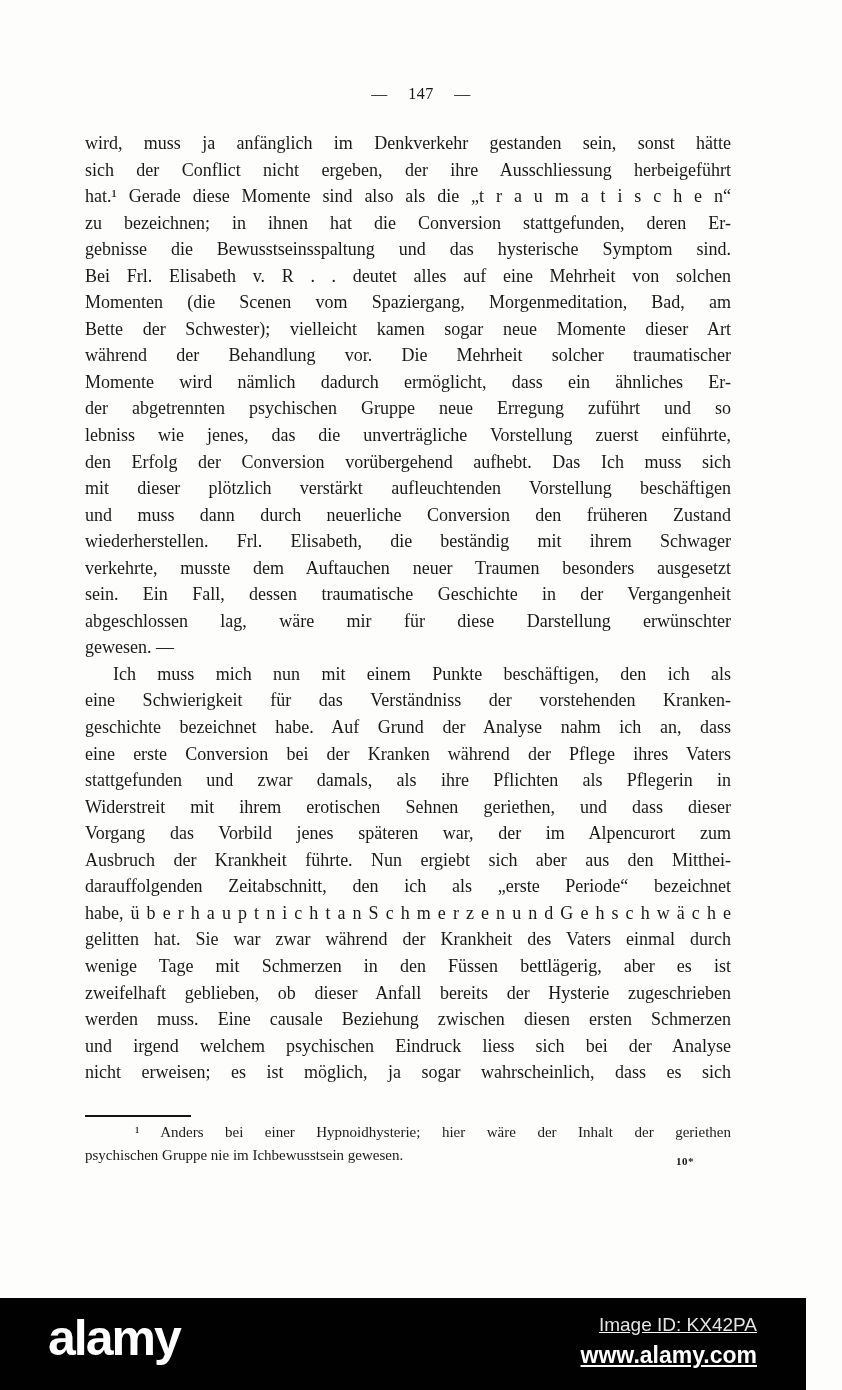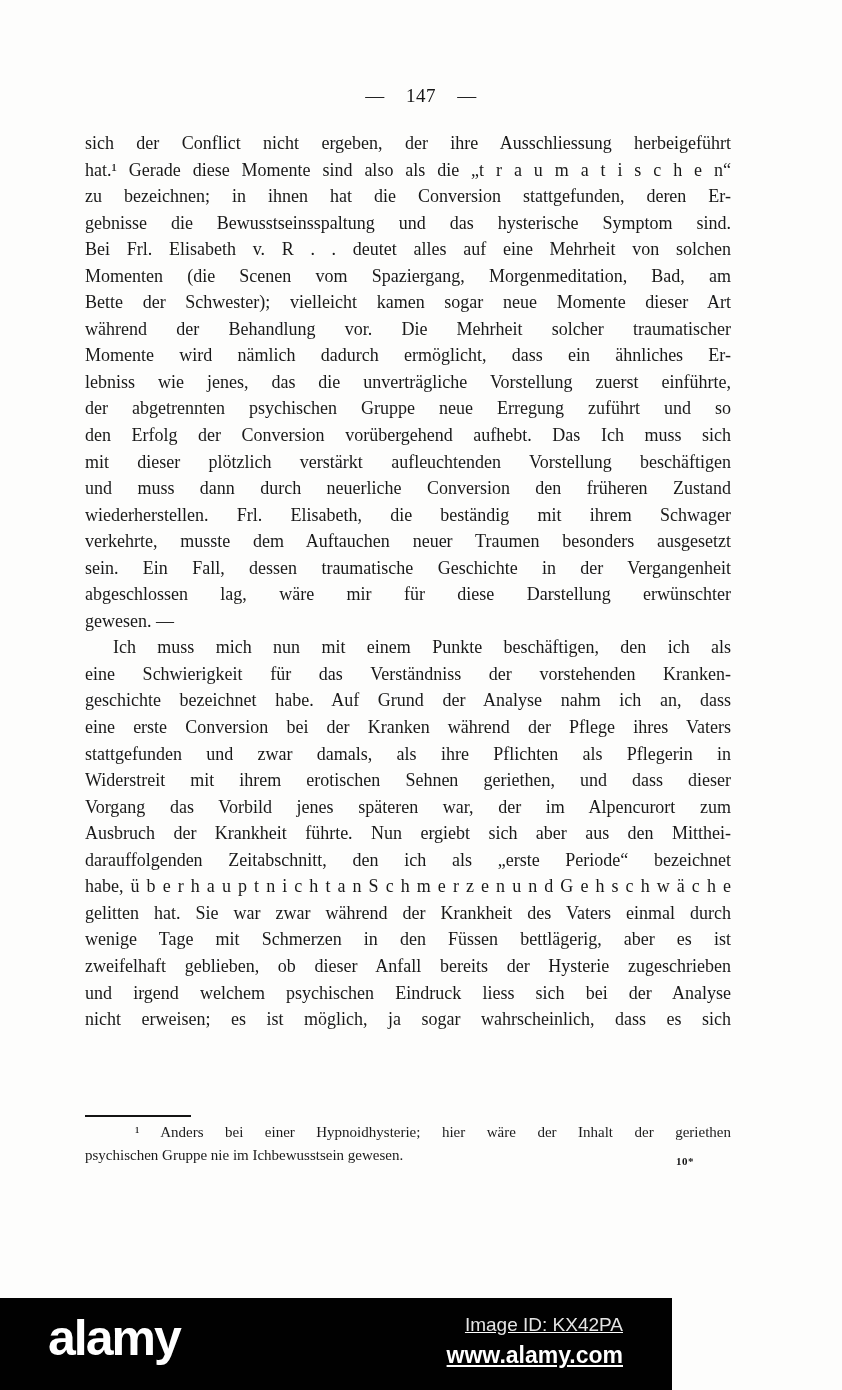--- a/index.html
+++ b/index.html
@@ -4,21 +4,21 @@
 <style>
   html,body{margin:0;padding:0;}
   body{
     width:842px;height:1390px;position:relative;overflow:hidden;
     background:#fdfdfc;
     font-family:"Liberation Serif", serif;
   }
   .page{position:absolute;inset:0;background:#fdfdfc;}
   .pagenum{
     position:absolute;top:85px;left:0;width:842px;text-align:center;
-    font-size:19px;color:#151515;word-spacing:16px;letter-spacing:.5px;
+    font-size:16px;color:#151515;word-spacing:16px;letter-spacing:.5px;
   }
   .body-text{
     position:absolute;left:85px;top:130px;width:646px;
     font-size:18px;color:#191919;
   }
   .line{height:26.55px;line-height:26.55px;}
   .just{text-align:justify;text-align-last:justify;}
   .indent{text-indent:28px;}
   .footnote-rule{
     position:absolute;left:85px;top:1115px;width:106px;height:0;
@@ -28,21 +28,21 @@
     position:absolute;left:85px;top:1121px;width:646px;
     font-size:15px;color:#1b1b1b;
   }
   .footnote .line{height:22.5px;line-height:22.5px;}
   .footnote .indent{text-indent:50px;}
   .signature{
     position:absolute;left:676px;top:1155px;
     font-size:11px;font-weight:bold;color:#151515;letter-spacing:.5px;
   }
   .watermark-bar{
-    position:absolute;left:0;top:1298px;width:672px;height:92px;
+    position:absolute;left:0;top:1298px;width:806px;height:92px;
     background:#010101;
   }
   .alamy-logo{
     position:absolute;left:48px;top:15px;
     color:#ffffff;font-family:"Liberation Sans", sans-serif;
     font-weight:bold;font-size:50px;line-height:1;letter-spacing:-2px;
   }
   .wm-right{
     position:absolute;right:49px;top:16px;text-align:right;
     font-family:"Liberation Sans", sans-serif;color:#ffffff;text-decoration:underline;
@@ -51,31 +51,32 @@
   .wm-url{font-size:23px;font-weight:bold;margin-top:6px;color:#ffffff;text-align:right;}
 </style>
 </head>
 <body>
 
 <div class="page">
 
   <div class="pagenum">— 147 —</div>
 
   <div class="body-text">
+      <div class="line just">wird, muss ja anfänglich im Denkverkehr gestanden sein, sonst hätte</div>
       <div class="line just">sich der Conflict nicht ergeben, der ihre Ausschliessung herbeigeführt</div>
       <div class="line just">hat.¹ Gerade diese Momente sind also als die „t r a u m a t i s c h e n“</div>
       <div class="line just">zu bezeichnen; in ihnen hat die Conversion stattgefunden, deren Er-</div>
       <div class="line just">gebnisse die Bewusstseinsspaltung und das hysterische Symptom sind.</div>
       <div class="line just">Bei Frl. Elisabeth v. R . . deutet alles auf eine Mehrheit von solchen</div>
       <div class="line just">Momenten (die Scenen vom Spaziergang, Morgenmeditation, Bad, am</div>
       <div class="line just">Bette der Schwester); vielleicht kamen sogar neue Momente dieser Art</div>
       <div class="line just">während der Behandlung vor. Die Mehrheit solcher traumatischer</div>
       <div class="line just">Momente wird nämlich dadurch ermöglicht, dass ein ähnliches Er-</div>
+      <div class="line just">der abgetrennten psychischen Gruppe neue Erregung zuführt und so</div>
       <div class="line just">lebniss wie jenes, das die unverträgliche Vorstellung zuerst einführte,</div>
-      <div class="line just">der abgetrennten psychischen Gruppe neue Erregung zuführt und so</div>
       <div class="line just">den Erfolg der Conversion vorübergehend aufhebt. Das Ich muss sich</div>
       <div class="line just">mit dieser plötzlich verstärkt aufleuchtenden Vorstellung beschäftigen</div>
       <div class="line just">und muss dann durch neuerliche Conversion den früheren Zustand</div>
       <div class="line just">wiederherstellen. Frl. Elisabeth, die beständig mit ihrem Schwager</div>
       <div class="line just">verkehrte, musste dem Auftauchen neuer Traumen besonders ausgesetzt</div>
       <div class="line just">sein. Ein Fall, dessen traumatische Geschichte in der Vergangenheit</div>
       <div class="line just">abgeschlossen lag, wäre mir für diese Darstellung erwünschter</div>
       <div class="line">gewesen. —</div>
       <div class="line just indent">Ich muss mich nun mit einem Punkte beschäftigen, den ich als</div>
       <div class="line just">eine Schwierigkeit für das Verständniss der vorstehenden Kranken-</div>
@@ -83,20 +84,21 @@
       <div class="line just">eine erste Conversion bei der Kranken während der Pflege ihres Vaters</div>
       <div class="line just">stattgefunden und zwar damals, als ihre Pflichten als Pflegerin in</div>
       <div class="line just">Widerstreit mit ihrem erotischen Sehnen geriethen, und dass dieser</div>
       <div class="line just">Vorgang das Vorbild jenes späteren war, der im Alpencurort zum</div>
       <div class="line just">Ausbruch der Krankheit führte. Nun ergiebt sich aber aus den Mitthei-</div>
       <div class="line just">darauffolgenden Zeitabschnitt, den ich als „erste Periode“ bezeichnet</div>
       <div class="line just">habe, ü b e r h a u p t  n i c h t  a n  S c h m e r z e n  u n d  G e h s c h w ä c h e</div>
       <div class="line just">gelitten hat. Sie war zwar während der Krankheit des Vaters einmal durch</div>
       <div class="line just">wenige Tage mit Schmerzen in den Füssen bettlägerig, aber es ist</div>
       <div class="line just">zweifelhaft geblieben, ob dieser Anfall bereits der Hysterie zugeschrieben</div>
+      <div class="line just">werden muss.  Eine causale Beziehung zwischen diesen ersten Schmerzen</div>
       <div class="line just">und irgend welchem psychischen Eindruck liess sich bei der Analyse</div>
       <div class="line just">nicht erweisen; es ist möglich, ja sogar wahrscheinlich, dass es sich</div>
     </div>
 
   <div class="footnote-rule"></div>
 
   <div class="footnote">
       <div class="line just indent">¹ Anders bei einer Hypnoidhysterie; hier wäre der Inhalt der geriethen</div>
       <div class="line">psychischen Gruppe nie im Ichbewusstsein gewesen.</div>
     </div>

